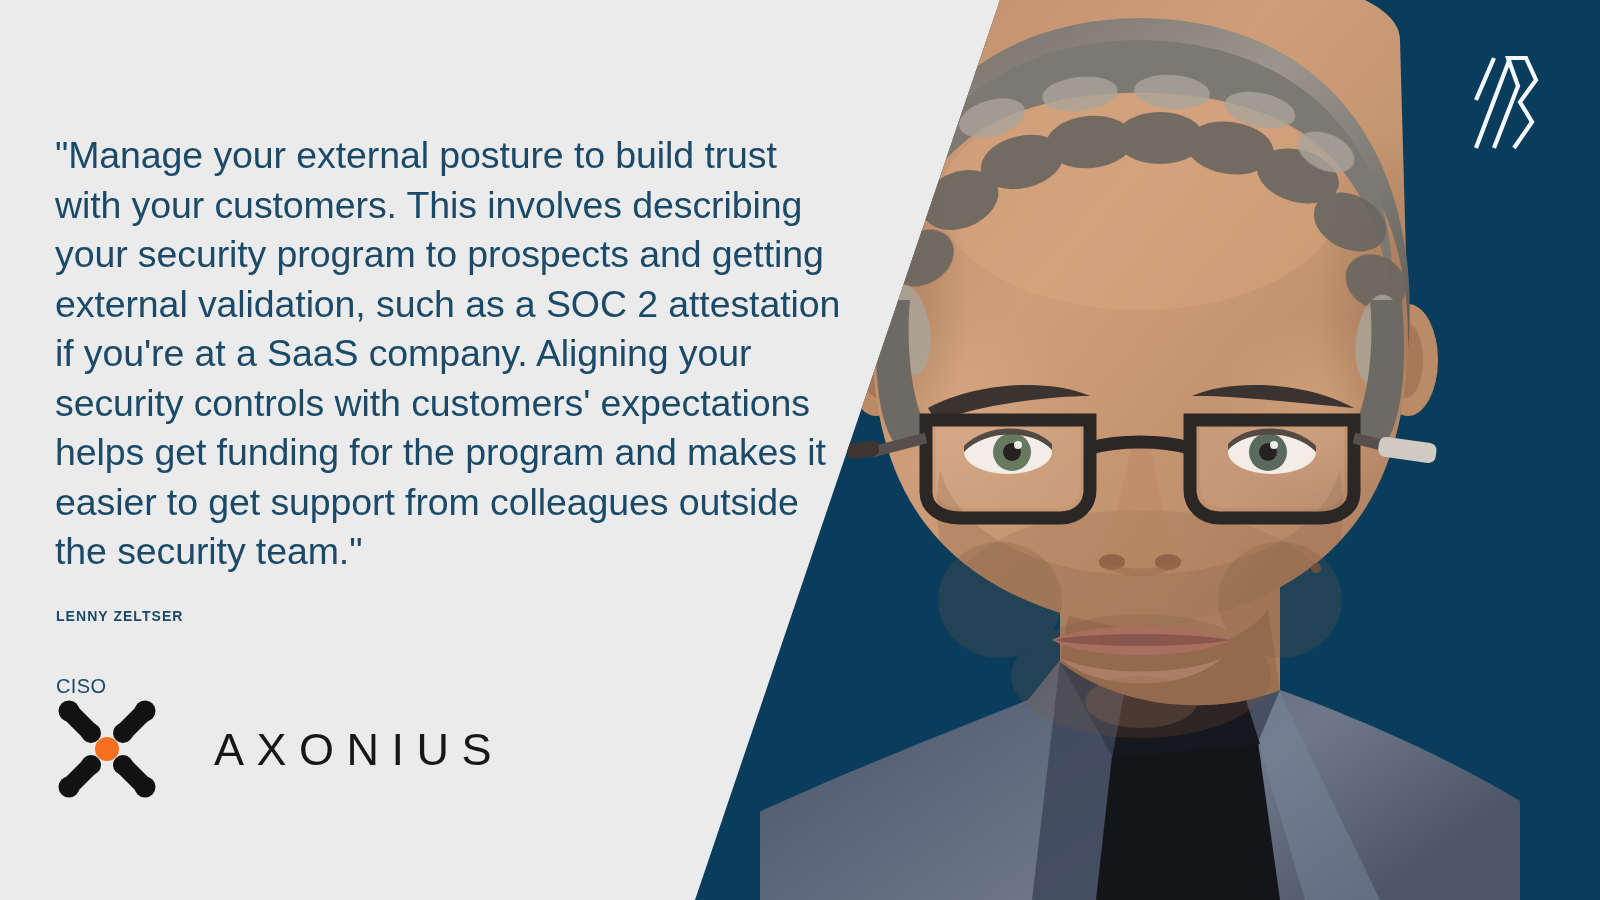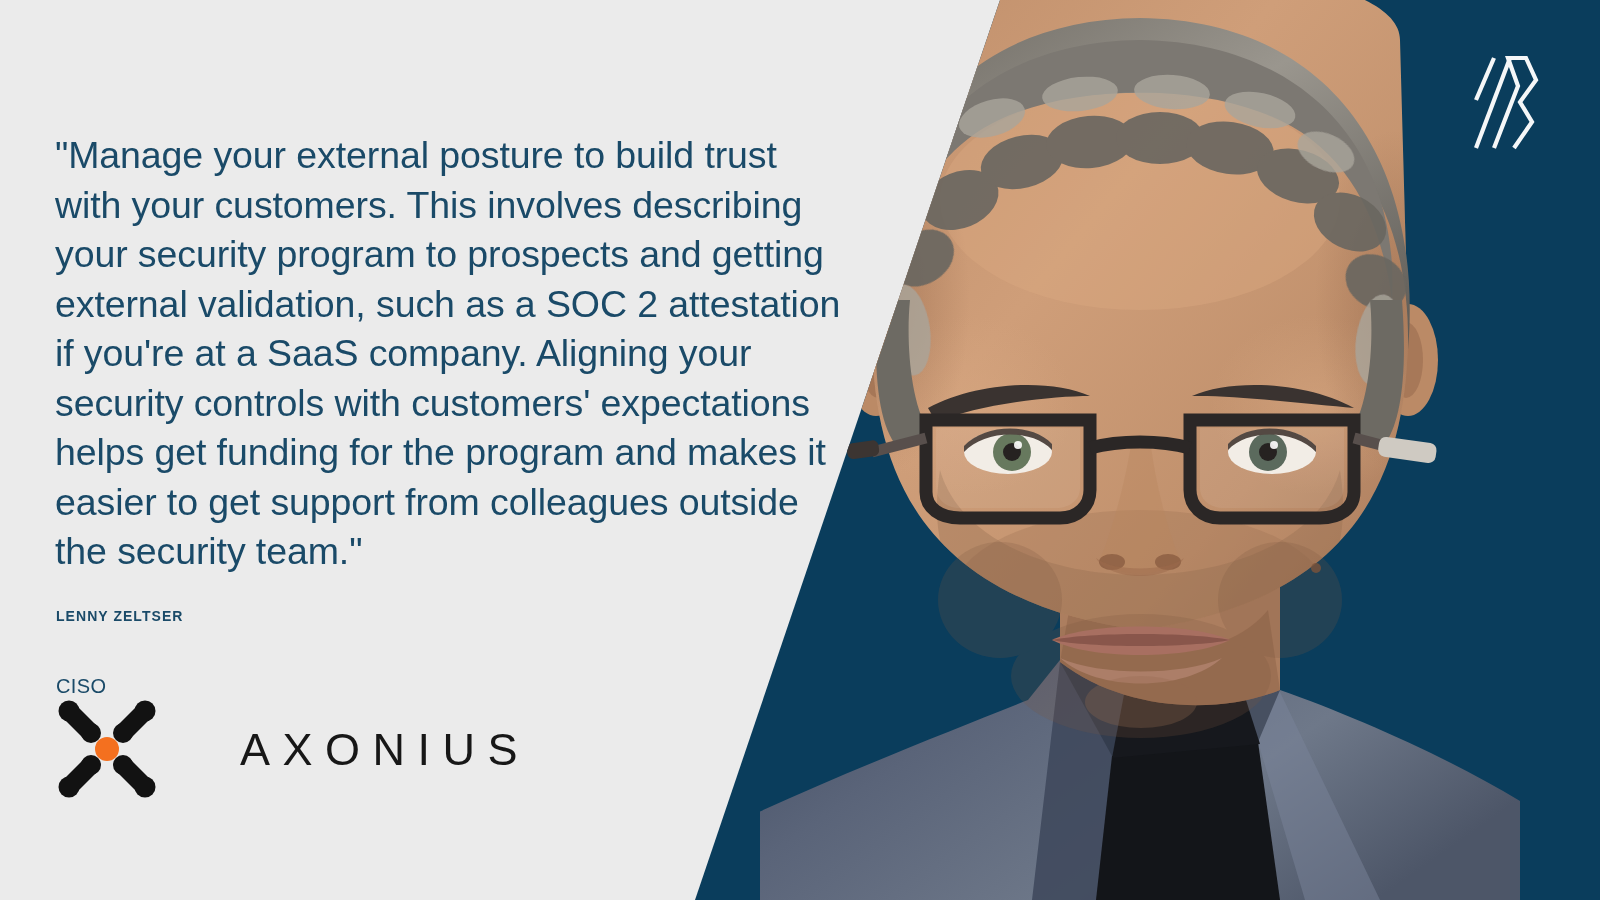--- a/index.html
+++ b/index.html
@@ -89,21 +89,20 @@
     color:#1a4a68;
     margin-top:32px;
   }
 
   
   .logo-lockup {
     position:absolute;
     top:697px; left:0px;
     display:flex;
     align-items:center;
-    gap:26px;
   }
   .logo-mark { width:104px; height:104px; flex:0 0 auto; }
   .logo-mark svg { display:block; width:100%; height:100%; }
   .logo-word {
     margin-left:55px;
     font-size:45px;
     font-weight:400;
     letter-spacing:12.5px;
     color:#171717;
     line-height:1;

